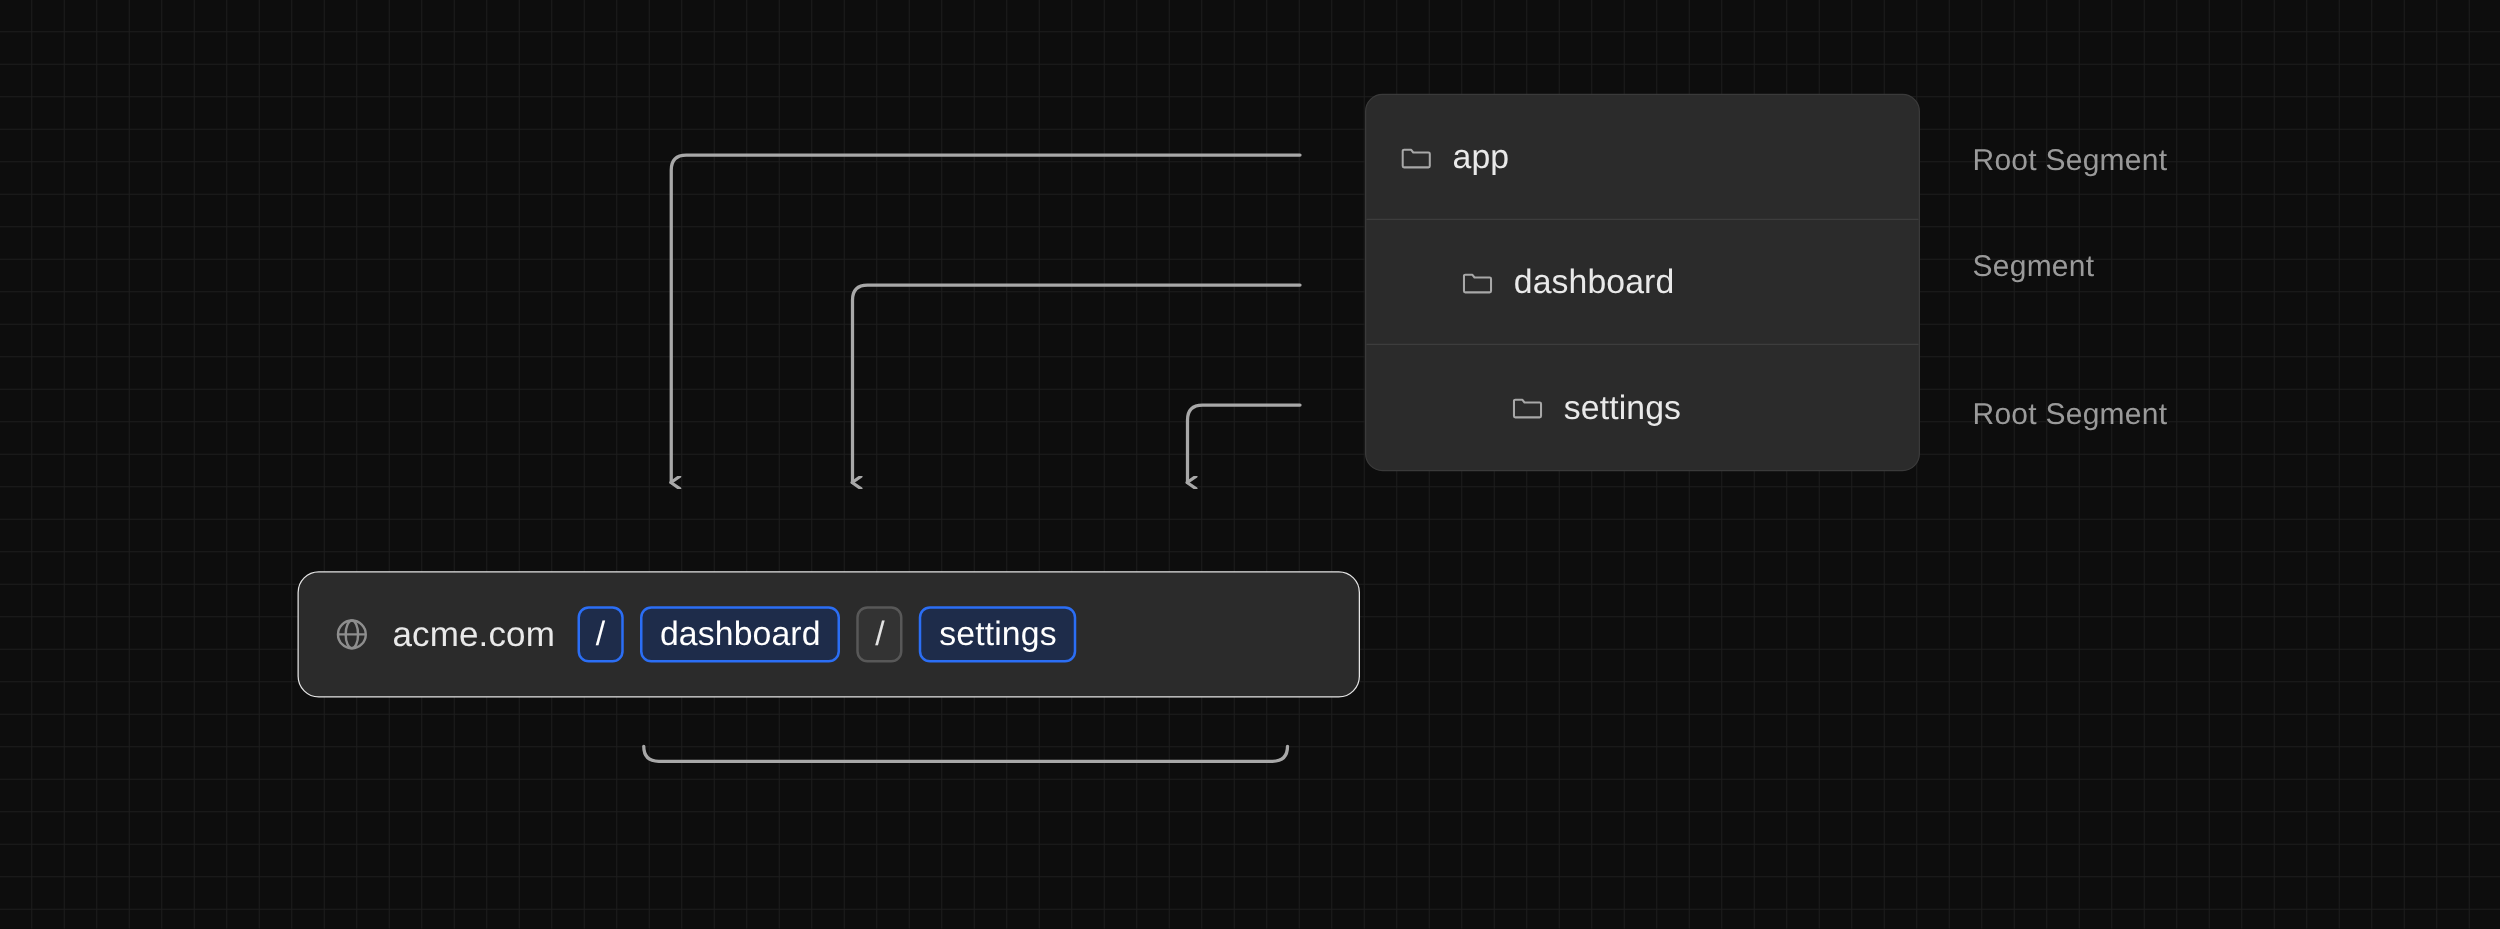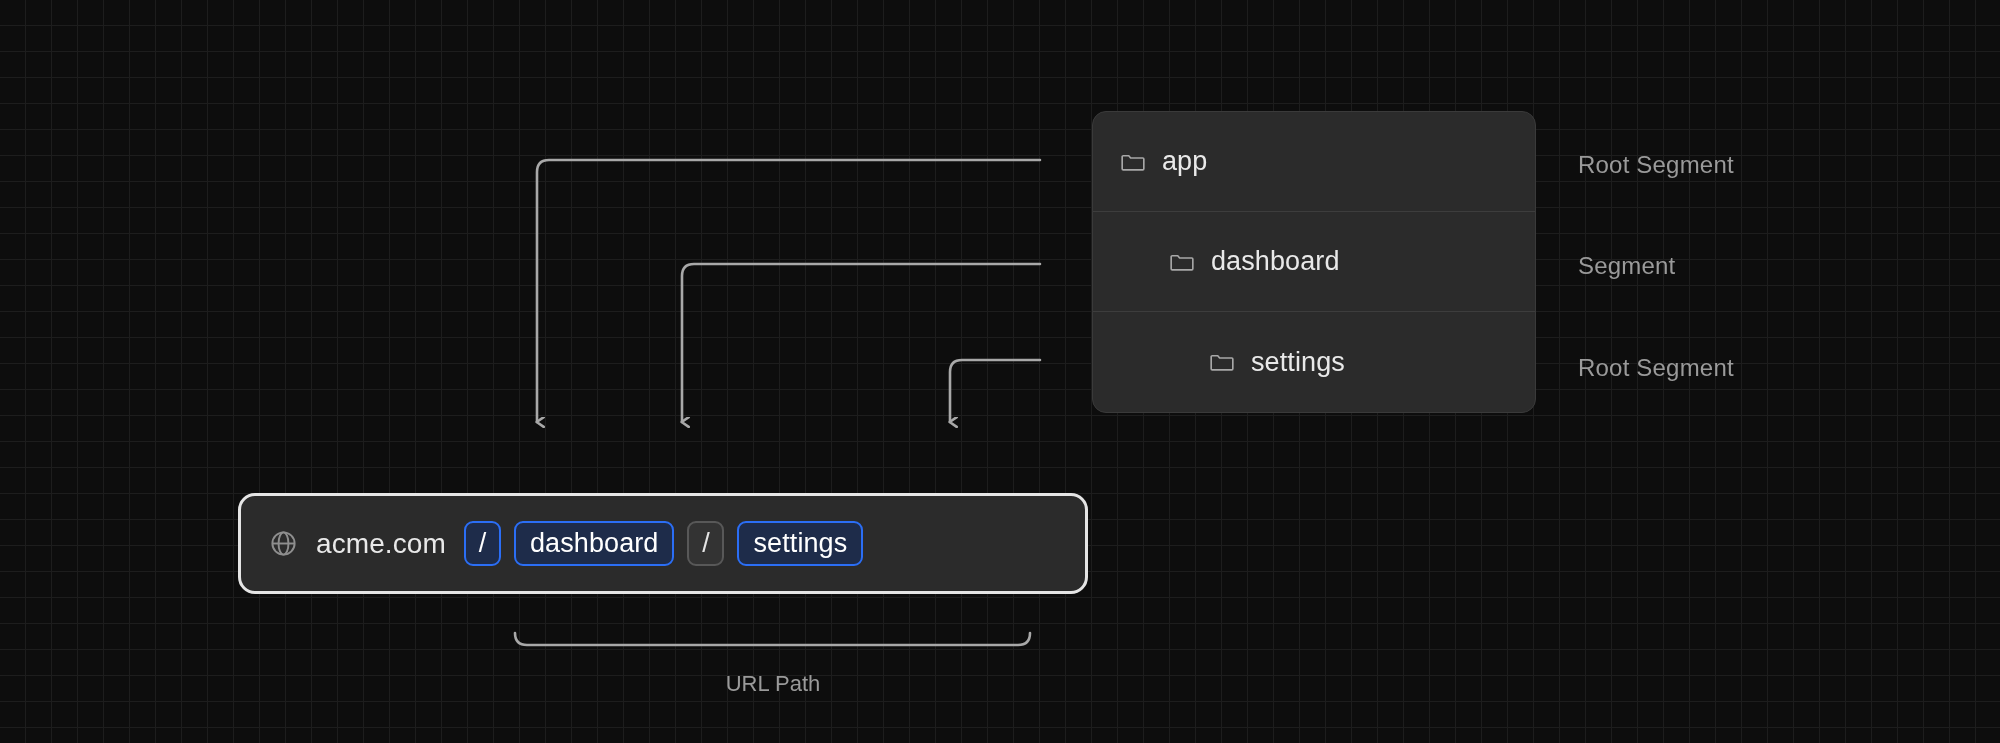--- a/index.html
+++ b/index.html
@@ -11,21 +11,21 @@
   }
   #grid {
     position:absolute; inset:0;
     background-image:
       linear-gradient(to right, #1d1d1d 1px, transparent 1px),
       linear-gradient(to bottom, #1d1d1d 1px, transparent 1px);
     background-size:26px 26px;
     background-position:-1px -1px;
     pointer-events:none;
   }
-  #stage { position:absolute; inset:0;margin-top:36px; }
+  #stage { position:absolute; inset:0; }
   svg.layer { position:absolute; left:0; top:0; width:2000px; height:743px; overflow:visible; }
 
   
   .tree-card {
     position:absolute;
     left:1092px; top:75px;
     width:444px; height:302px;
     background:#2b2b2b;
     border:1px solid #3a3a3a;
     border-radius:14px;
@@ -55,30 +55,30 @@
 
   
   .side-label {
     position:absolute;
     color:#9a9a9a;
     font-size:24px;
     white-space:nowrap;
     letter-spacing:.2px;
   }
   .sl-0 { left:1578px; top:115px; }
-  .sl-1 { left:1578px; top:216px; }
+  .sl-1 { left:1578px; top:200px; }
   .sl-2 { left:1578px; top:318px; }
 
   
   .url-bar {
     position:absolute;
     left:238px; top:457px;
     width:850px; height:101px;
     background:#2b2b2b;
-    border:3px solid #e5e5e5;
+    border:1px solid #e5e5e5;
     border-radius:17px;
     display:flex; align-items:center;
     padding:0 28px;
     gap:0;
   }
   .globe { width:29px; height:29px; flex:none; }
   .host {
     color:#e9e9e9;
     font-size:28px;
     margin-left:18px;
@@ -197,17 +197,14 @@
 
     <span class="chip chip-seg chip-blue">dashboard</span>
     <span class="gap-s"></span>
 
     <span class="chip chip-sep chip-gray">/</span>
     <span class="gap-s"></span>
 
     <span class="chip chip-seg chip-blue">settings</span>
   </div>
 
-  <div class="path-label">
-    <span>URL Path</span>
-  </div>
 
 </div>
 
 </body></html>

